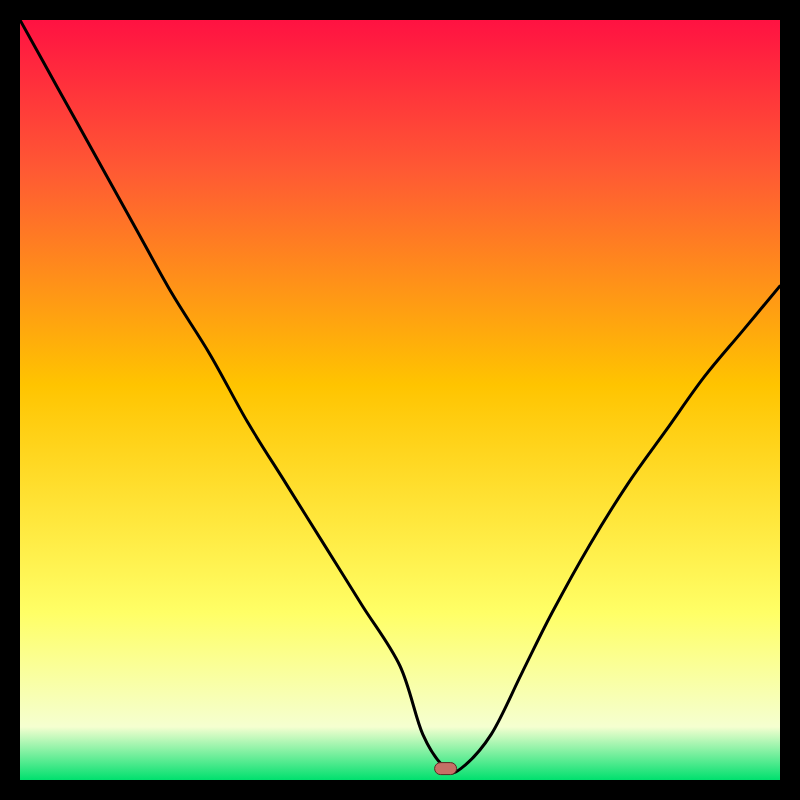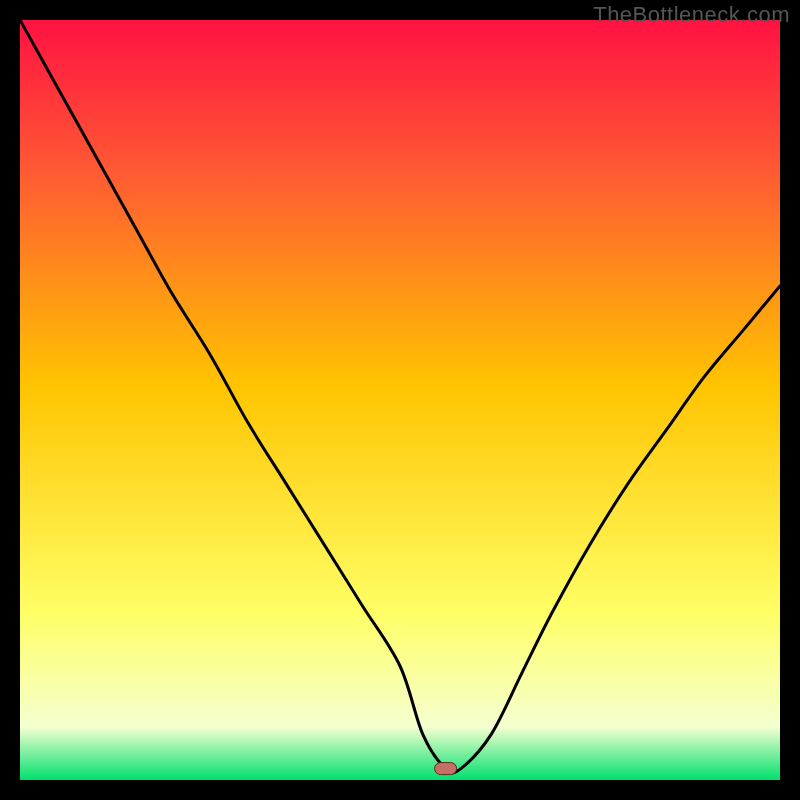--- a/index.html
+++ b/index.html
@@ -37,21 +37,20 @@
   svg {
     display: block;
     width: 760px;
     height: 760px;
   }
 </style>
 </head>
 <body>
 
 <div class="frame">
-  <div class="watermark">TheBottleneck.com</div>
 
   <div class="plot-area">
     <svg id="chart-svg" viewBox="0 0 760 760">
       <defs>
         <linearGradient id="bg-grad" x1="0" y1="0" x2="0" y2="1">
           <stop id="g0" offset="0%" stop-color="#ff1242"></stop>
           <stop id="g1" offset="20%" stop-color="#ff5a33"></stop>
           <stop id="g2" offset="48%" stop-color="#ffc400"></stop>
           <stop id="g3" offset="78%" stop-color="#ffff66"></stop>
           <stop id="g4" offset="93%" stop-color="#f5ffd0"></stop>

